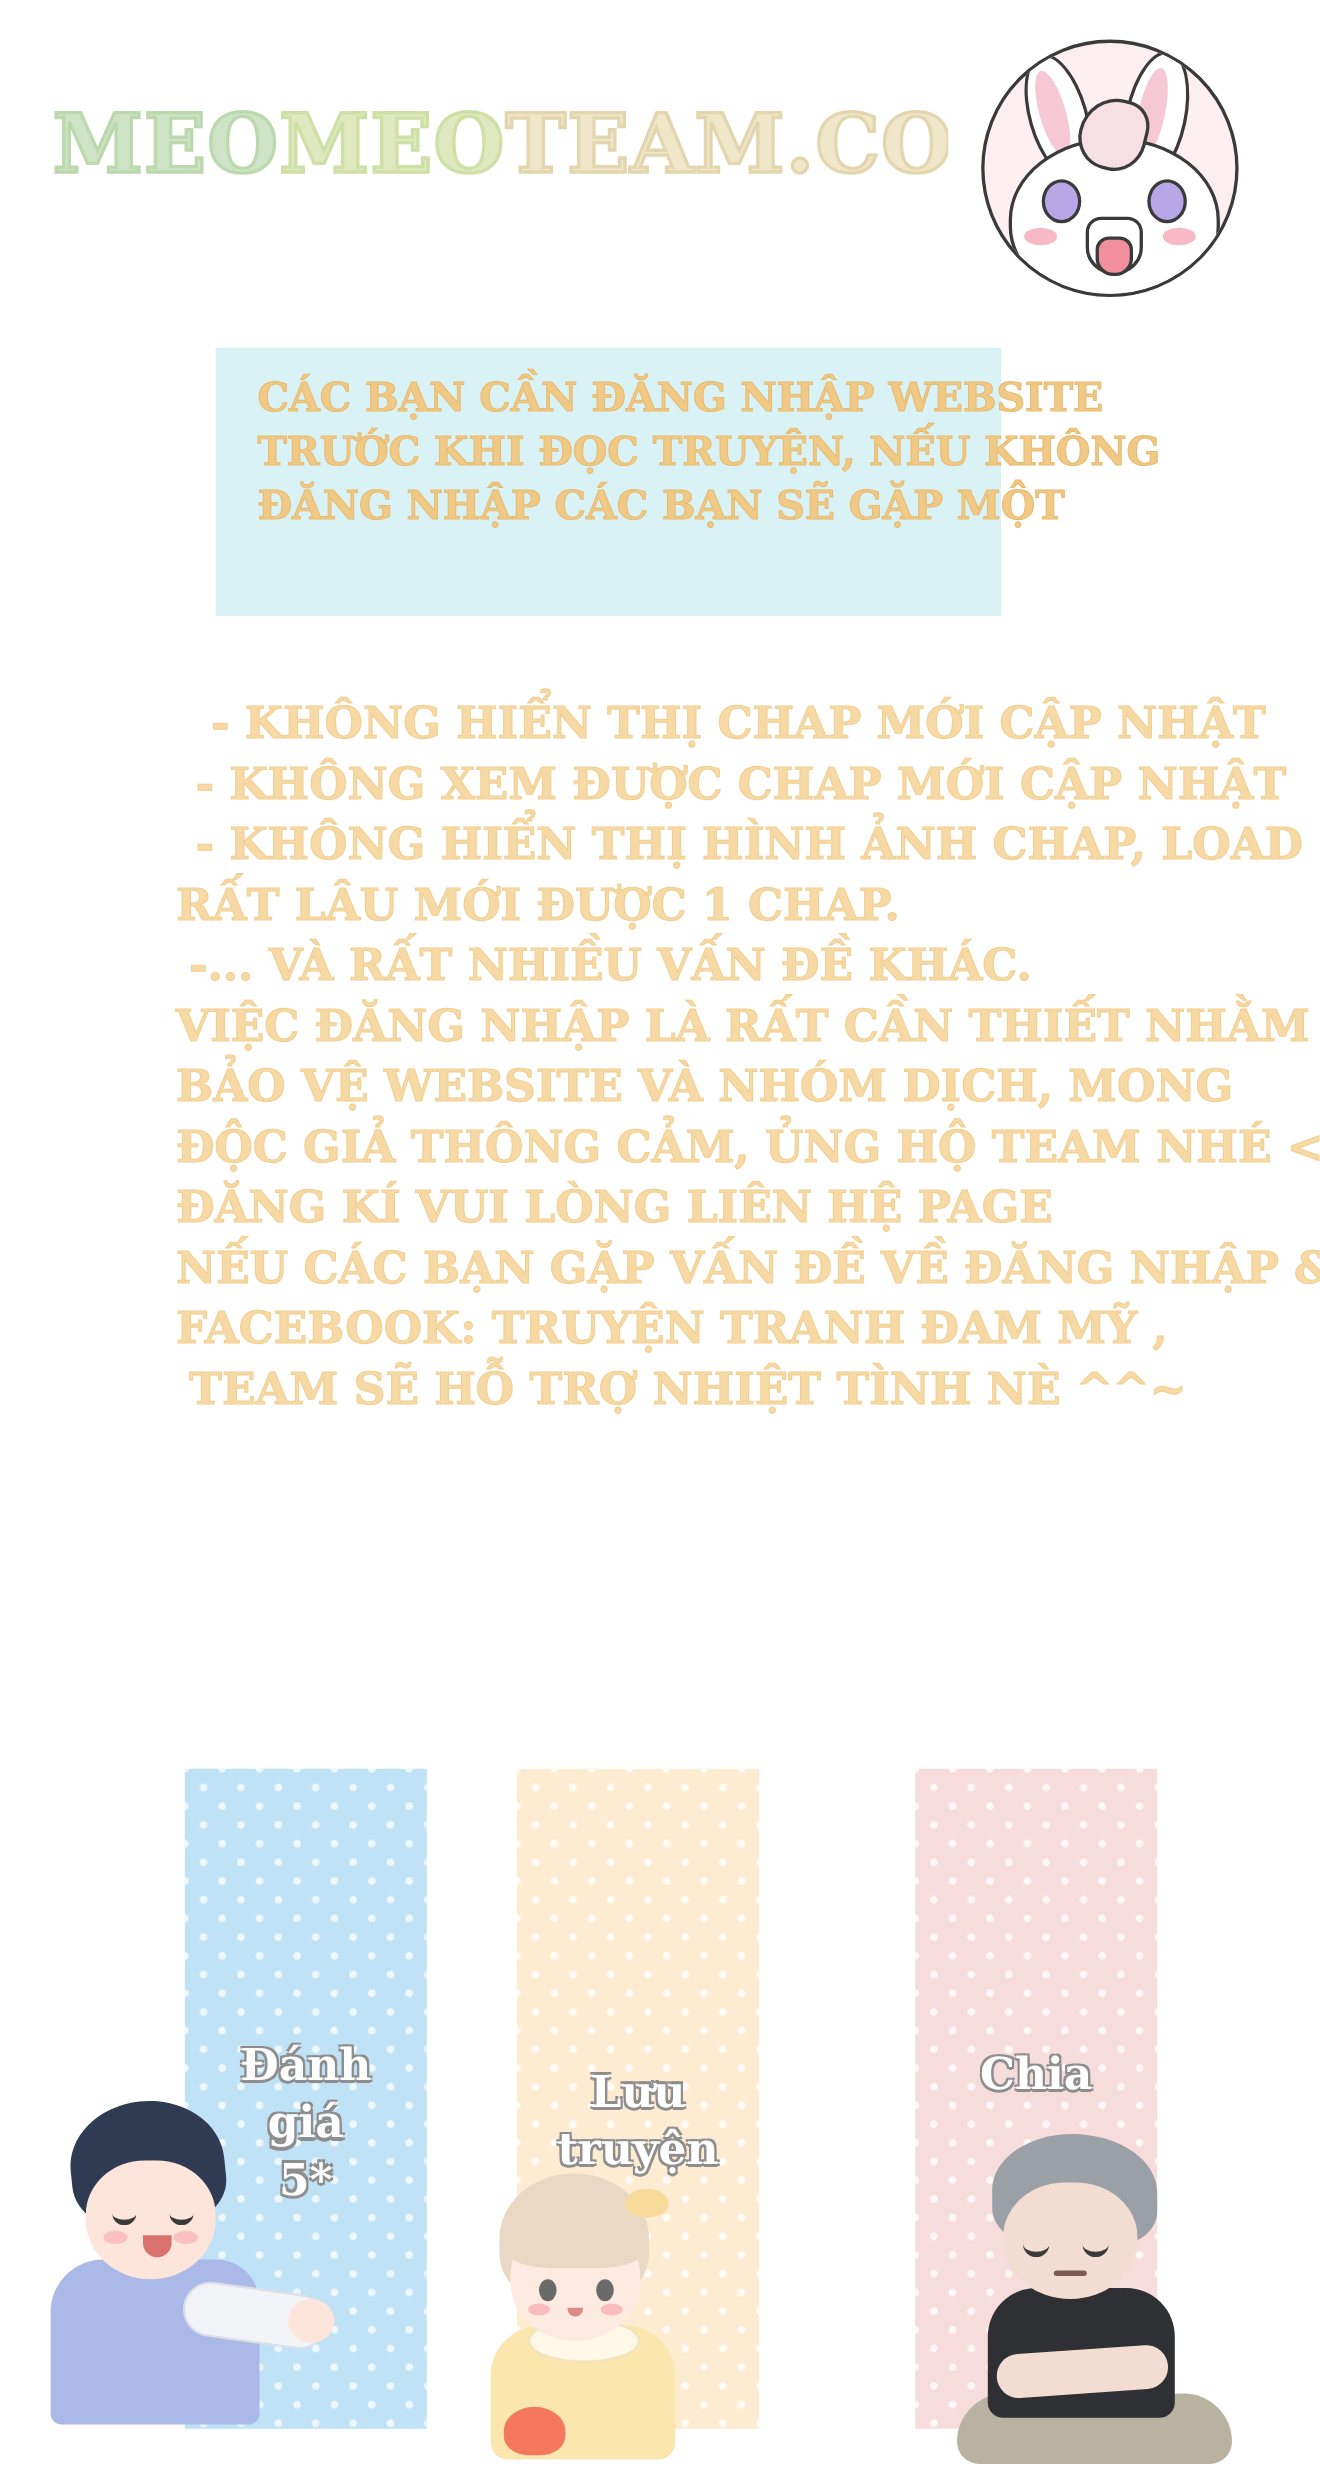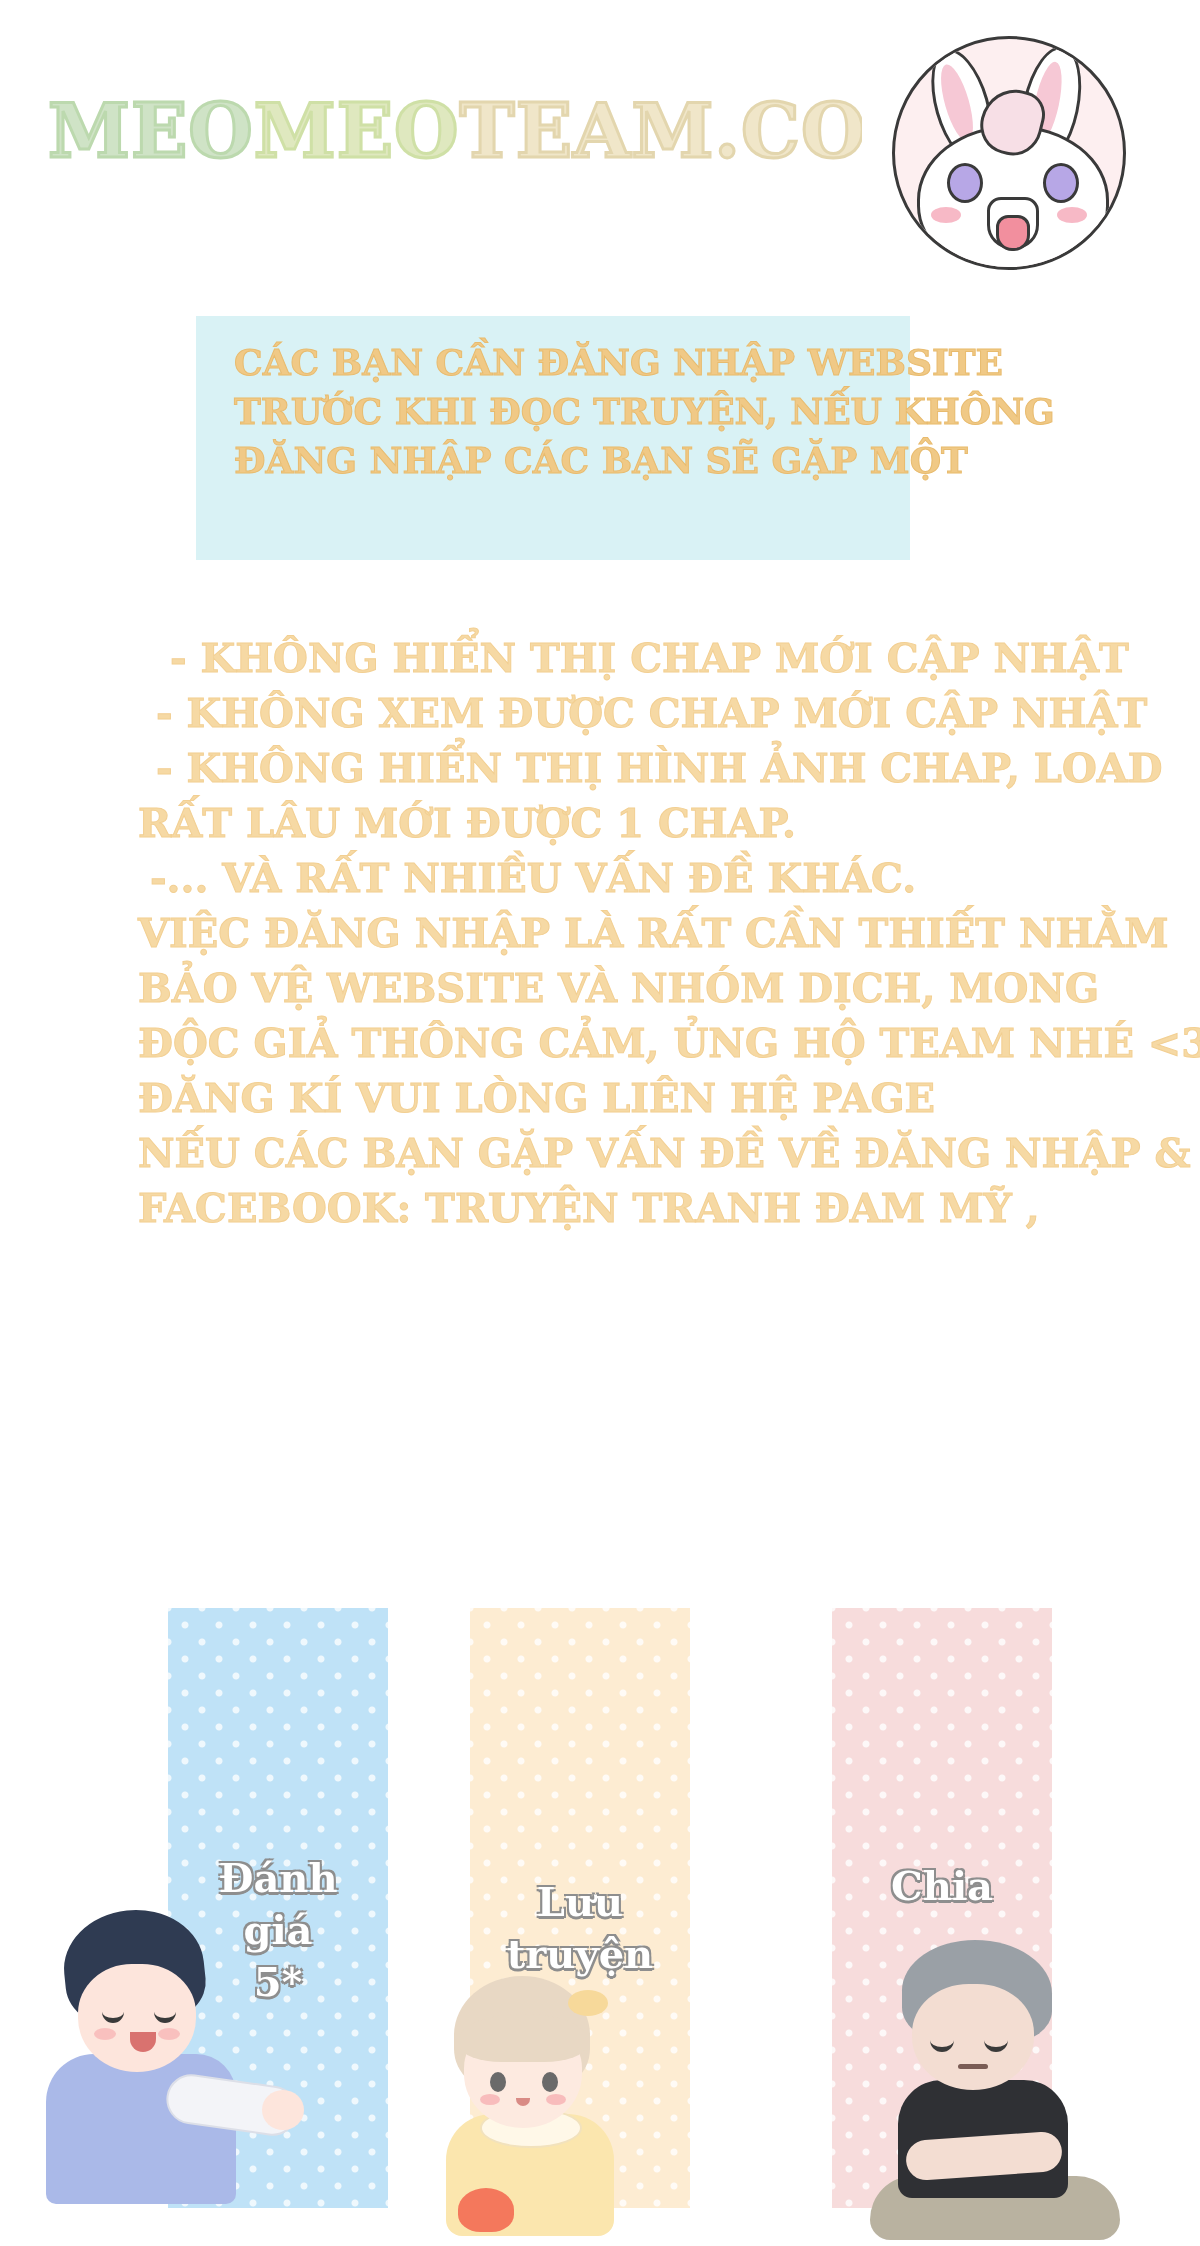--- a/index.html
+++ b/index.html
@@ -76,21 +76,21 @@
     line-height: 49px;
     color: #f0c986;
     -webkit-text-stroke: 1px #e8bb6e;
     text-transform: uppercase;
     white-space: nowrap;
   }
 
   
   .body-text {
     position: absolute;
-    left: 138px;
+    left: 160px;
     top: 630px;
     width: 1010px;
   }
   .body-line {
     font-family: "DejaVu Serif", serif;
     font-weight: bold;
     font-size: 40px;
     line-height: 55px;
     color: #f6d9a4;
     -webkit-text-stroke: 1px #f2cf92;
@@ -316,20 +316,21 @@
   <div class="body-line i2">- KHÔNG XEM ĐƯỢC CHAP MỚI CẬP NHẬT</div>
   <div class="body-line i2">- KHÔNG HIỂN THỊ HÌNH ẢNH CHAP, LOAD</div>
   <div class="body-line">RẤT LÂU MỚI ĐƯỢC 1 CHAP.</div>
   <div class="body-line i3">-... VÀ RẤT NHIỀU VẤN ĐỀ KHÁC.</div>
   <div class="body-line">VIỆC ĐĂNG NHẬP LÀ RẤT CẦN THIẾT NHẰM</div>
   <div class="body-line">BẢO VỆ WEBSITE VÀ NHÓM DỊCH, MONG</div>
   <div class="body-line">ĐỘC GIẢ THÔNG CẢM, ỦNG HỘ TEAM NHÉ &lt;3</div>
   <div class="body-line">ĐĂNG KÍ VUI LÒNG LIÊN HỆ PAGE</div>
   <div class="body-line">NẾU CÁC BẠN GẶP VẤN ĐỀ VỀ ĐĂNG NHẬP &amp;</div>
   <div class="body-line">FACEBOOK: TRUYỆN TRANH ĐAM MỸ ,</div>
+  <div class="body-line i3">TEAM SẼ HỖ TRỢ NHIỆT TÌNH NÈ ^^~</div>
 </div>
 
 <div class="cards">
 
   <div class="card card1">
     <div class="card-bg"></div>
     <div class="card-label">
       <div>Đánh</div>
       <div>giá</div>
       <div>5*</div>

